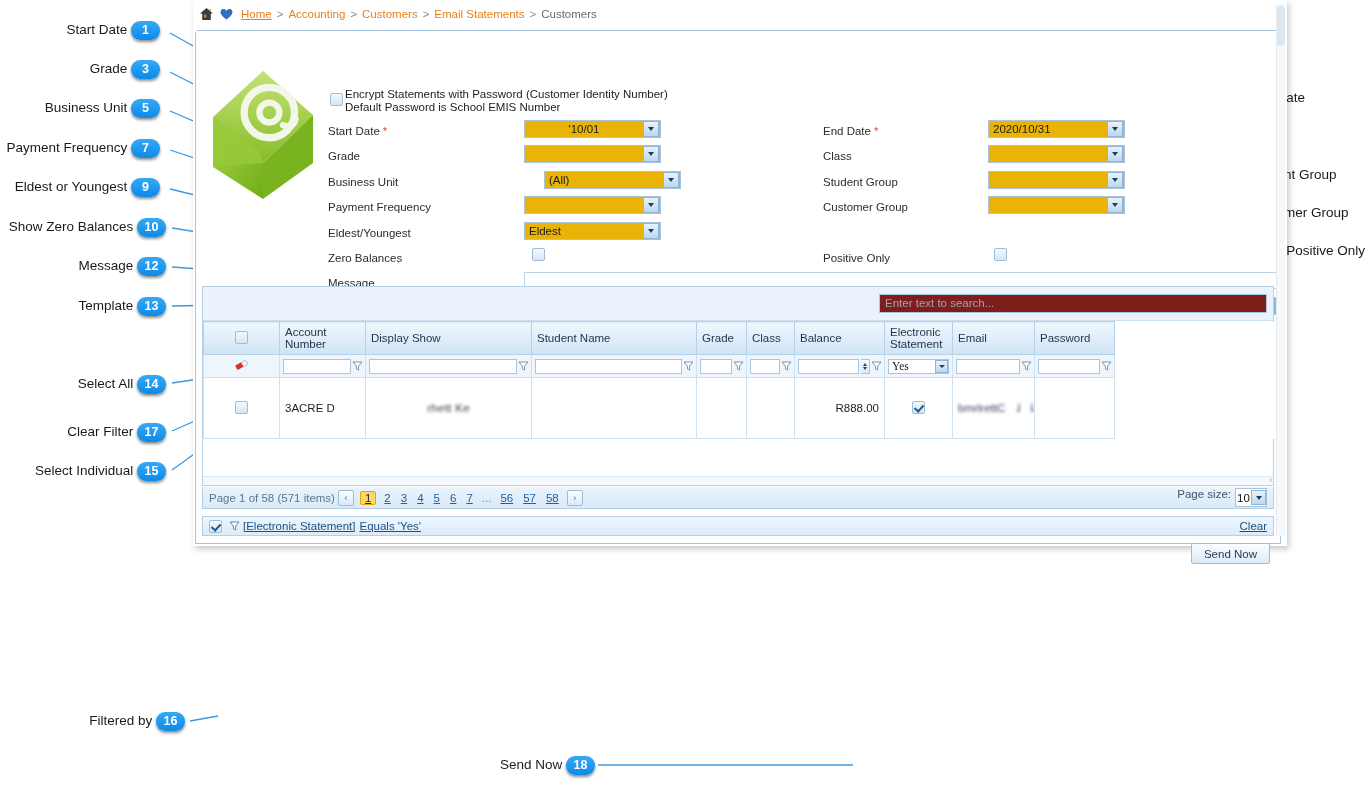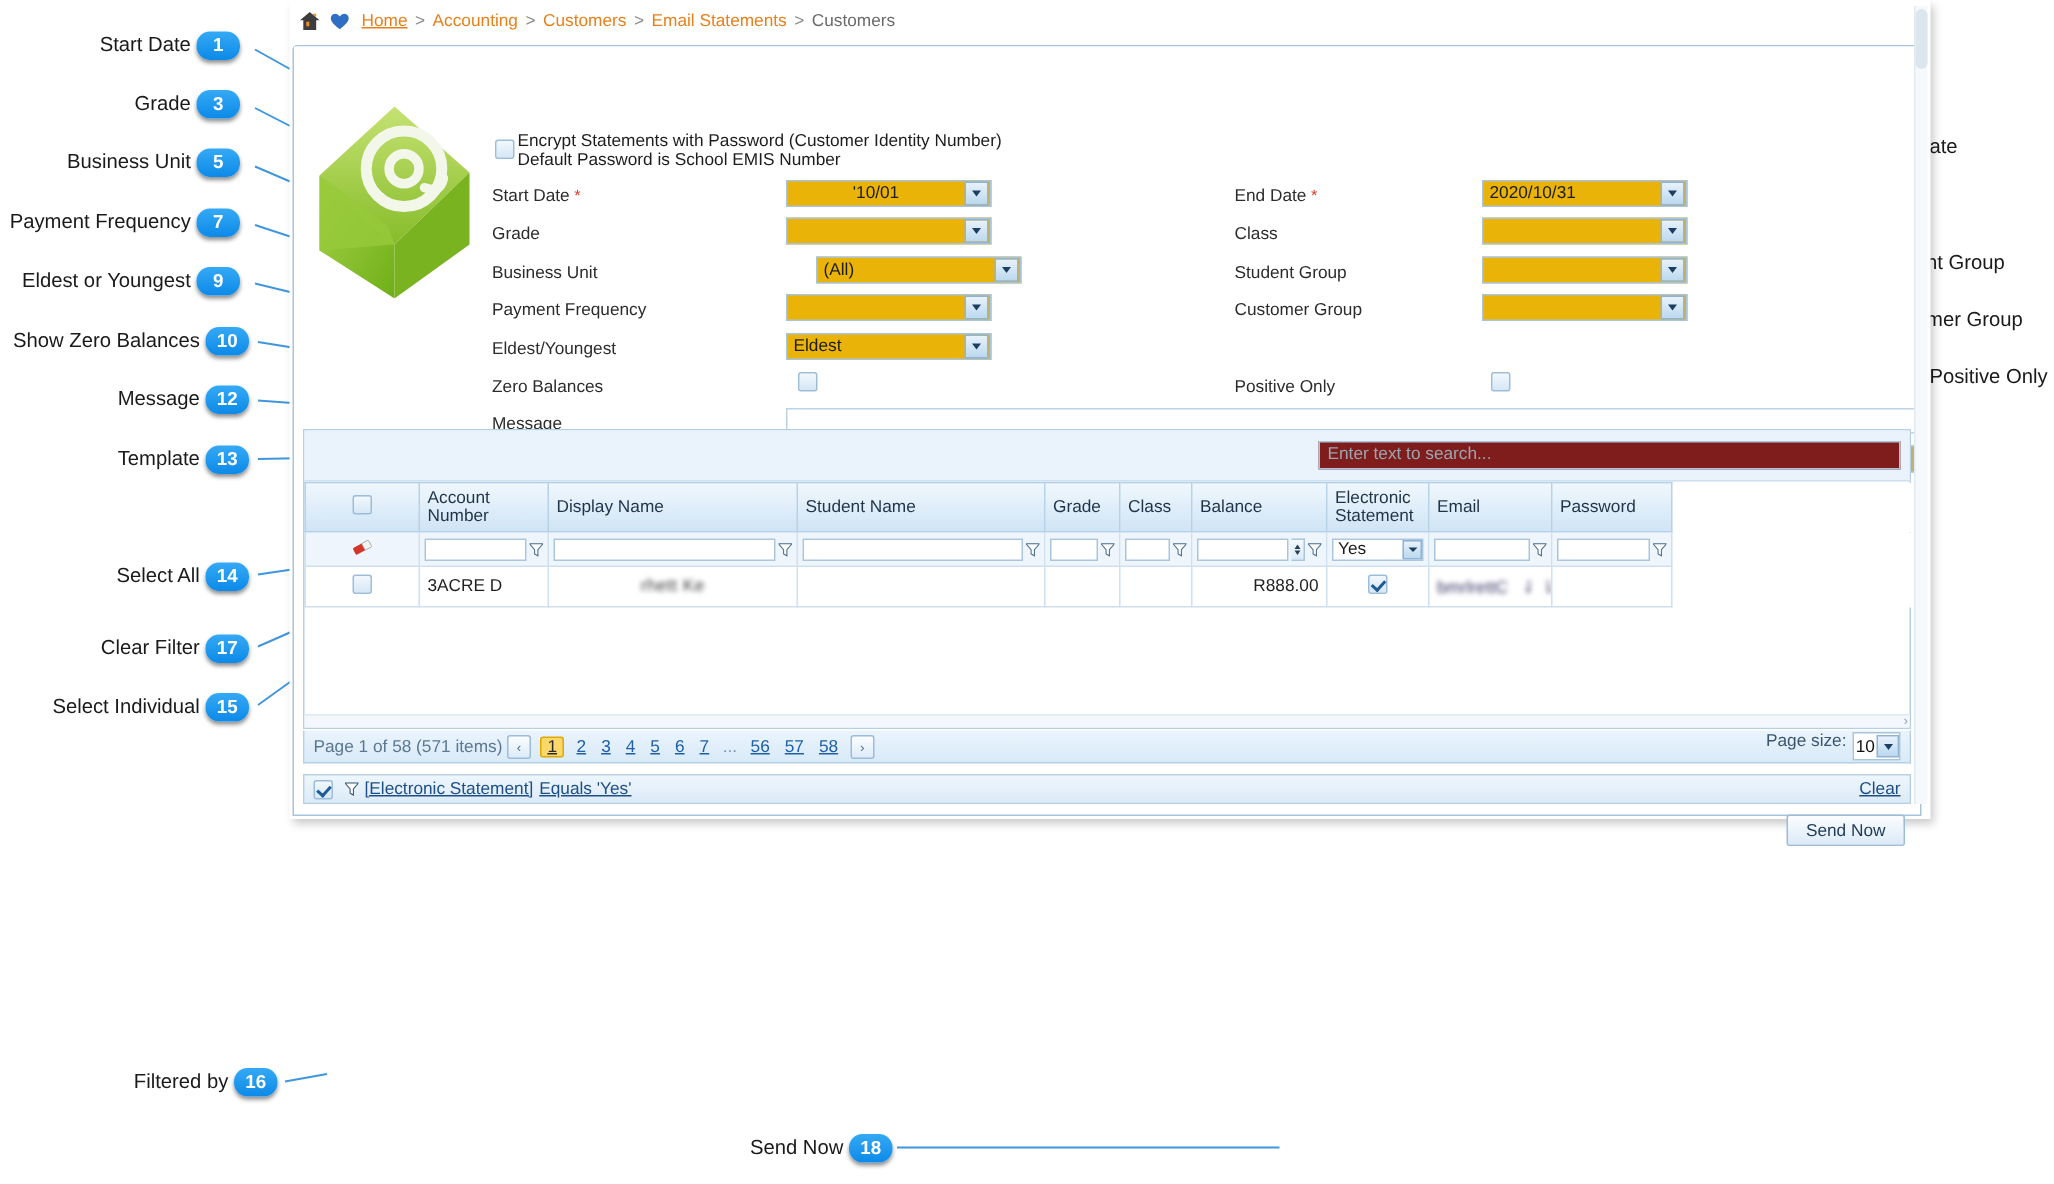--- a/index.html
+++ b/index.html
@@ -54,24 +54,24 @@
 
   
   .gridwrap{position:absolute;left:6px;top:255px;width:1072px;height:200px;
             border:1px solid #b5cfe4;background:#fff;box-sizing:border-box;}
   .gridtop{height:33px;background:#eaf3fc;border-bottom:1px solid #cfe0ee;position:relative;}
   .searchbox{position:absolute;right:6px;top:7px;width:388px;height:19px;border:1px solid #a9c6de;
              background:#7f1d1d;box-sizing:border-box;font-size:11.5px;color:#9aa6b0;padding:2px 0 0 5px;}
   table.grid{border-collapse:collapse;width:100%;font-size:11.5px;table-layout:fixed;}
   table.grid th{background:linear-gradient(#f0f7fd,#cfe4f6);border:1px solid #b7d1e6;
        font-weight:normal;color:#1f3448;text-align:left;padding:4px 5px;vertical-align:middle;height:24px;}
-  table.grid td{border:1px solid #cfe0ee;padding:2px 5px;height:22px;color:#1f1f1f;background:#fff;
+  table.grid td{border:1px solid #cfe0ee;padding:19px 5px;height:22px;color:#1f1f1f;background:#fff;
        overflow:hidden;white-space:nowrap;}
   tr.filterrow td{background:#eef5fc;padding:2px 3px;height:18px;}
-  .fcell{display:flex;gap:2px;}
+  .fcell{display:flex;align-items:center;gap:2px;font-family:Liberation Serif, serif;}
   .fin{flex:1;height:15px;border:1px solid #a9c6de;background:#fff;box-sizing:border-box;min-width:0;}
   .funnel{flex:0 0 9px;}
   .eraser{width:17px;height:14px;}
   .spin{width:9px;height:15px;border:1px solid #a9c6de;border-left:none;background:linear-gradient(#f5fafd,#dceaf6);
         box-sizing:border-box;display:flex;flex-direction:column;align-items:center;justify-content:center;}
   .spin i{display:block;border-left:2.5px solid transparent;border-right:2.5px solid transparent;}
   .spin i.up{border-bottom:3px solid #27405a;margin-bottom:1px;}
   .spin i.dn{border-top:3px solid #27405a;}
   .minidd{display:flex;align-items:center;height:15px;border:1px solid #a9c6de;background:#fff;box-sizing:border-box;flex:1;min-width:0;}
   .minidd span{flex:1;padding-left:3px;font-size:11.5px;color:#1b1b1b;}
@@ -371,21 +371,21 @@
           <col style="width:82px">
             <col style="width:80px">
             <col style="width:159px">
         </colgroup>
         <thead>
           <tr>
             <th style="text-align:center;">
               <span class="chk" style="position:relative;display:inline-block;"></span>
             </th>
             <th>Account Number</th>
-            <th>Display Name</th>
+            <th>Display Show</th>
             <th>Student Name</th>
             <th>Grade</th>
             <th>Class</th>
             <th>Balance</th>
             <th>Electronic Statement</th>
             <th>Email</th>
             <th>Password</th>
             <th style="background:#fff;border-top:none;border-right:none;border-bottom:none;"></th>
           </tr>
         </thead>

